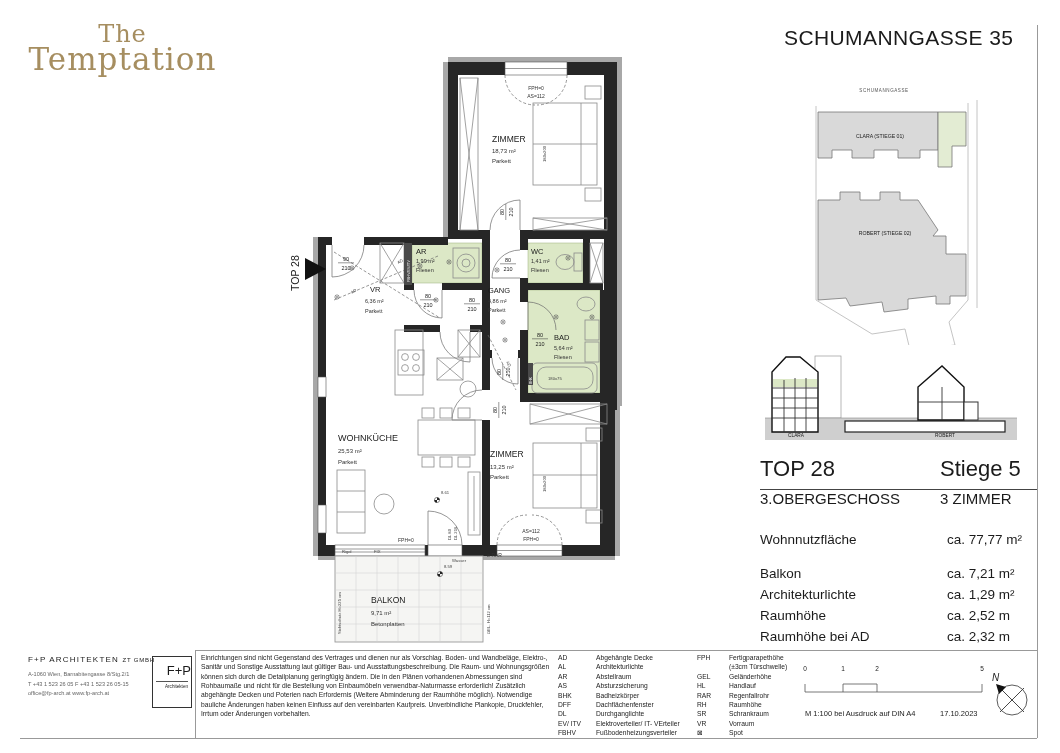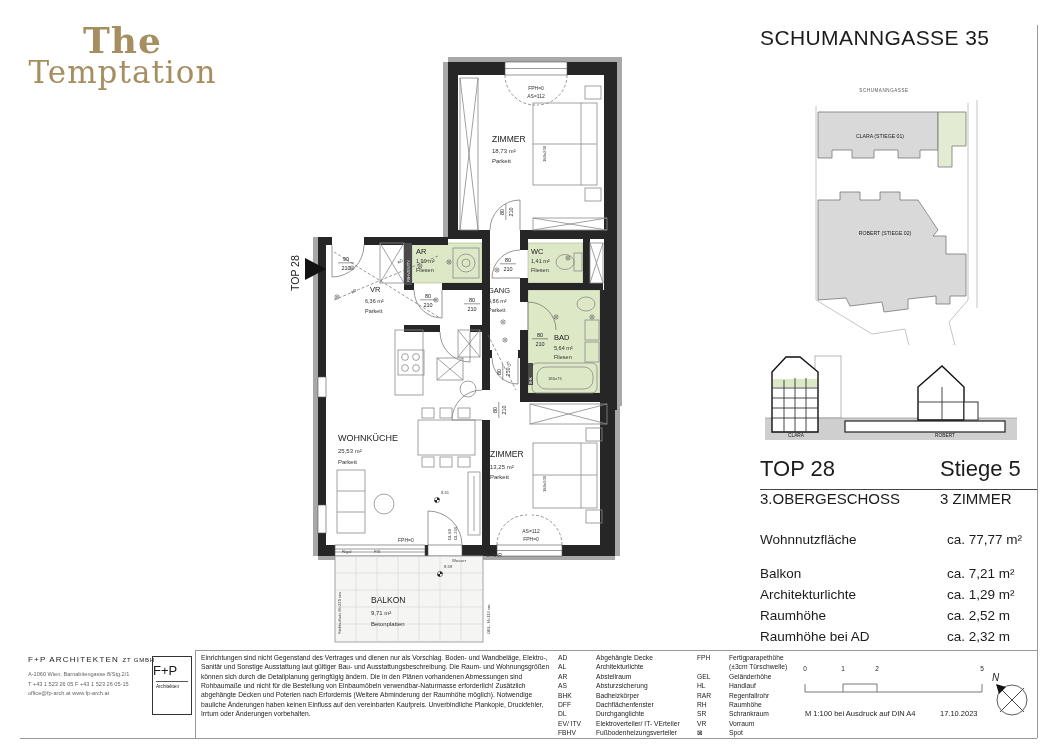--- a/index.html
+++ b/index.html
@@ -3,44 +3,44 @@
 <meta charset="utf-8">
 <style>
   html,body{margin:0;padding:0;background:#e8e8e8;}
   .page{position:relative;width:1060px;height:753px;background:#fff;overflow:hidden;
         font-family:"Liberation Sans",sans-serif;color:#1b1b1b;}
   .abs{position:absolute;}
 
   
   .logo{left:20px;top:22px;width:205px;text-align:center;color:#a68e60;
         font-family:"DejaVu Serif",serif;line-height:1.02;}
-  .logo .l1{font-size:36px;letter-spacing:1px;font-weight:bold;}
+  .logo .l1{font-size:24px;letter-spacing:1px;}
   .logo .l2{font-size:31px;letter-spacing:1px;margin-top:-2px;}
 
   
-  .hdr{left:760px;top:26px;width:277px;}
+  .hdr{left:784px;top:26px;width:277px;}
   .hdr .t{font-size:21px;letter-spacing:0.4px;}
   .hdr .s{font-size:15px;margin-top:3px;padding-bottom:7px;border-bottom:1px solid #777;}
 
   
   .unit{left:760px;top:456px;width:277px;}
   .urow{display:grid;grid-template-columns:180px auto;align-items:baseline;}
   .unit .big{font-size:22px;padding-bottom:7px;border-bottom:1.2px solid #444;}
   .unit .mid{font-size:15px;}
   .metrics{margin-top:22px;}
   .mrow{display:grid;grid-template-columns:180px auto;font-size:13.5px;line-height:21px;gap:7px;}
   .mrow.gap{margin-bottom:13px;}
 
   
   .fline{background:#999;}
   .arch{left:28px;top:655px;width:120px;}
   .arch .nm{font-size:8px;letter-spacing:1.2px;white-space:nowrap;}
   .arch .nm .zt{font-size:6px;letter-spacing:0.8px;}
   .arch .ad{font-size:5.6px;color:#666;line-height:9.5px;margin-top:6px;white-space:nowrap;}
-  .fpbox{left:152px;top:656px;width:40px;height:59px;border:1.5px solid #333;text-align:left;box-sizing:border-box;}
+  .fpbox{left:152px;top:656px;width:40px;height:52px;border:1.5px solid #333;text-align:right;box-sizing:border-box;}
   .fpbox .a{font-size:13px;margin-top:6px;}
   .fpbox .b{font-size:4.6px;border-top:0.5px solid #555;margin:3px 3px 0 3px;padding-top:2px;}
   .disc{left:201px;top:653px;width:351px;font-size:6.7px;line-height:9.35px;color:#222;}
   .leg{top:653px;font-size:6.7px;line-height:9.4px;}
   .leg1{left:558px;width:138px;}
   .leg2{left:697px;width:118px;}
   .lrow{display:grid;}
   .leg1 .lrow{grid-template-columns:38px auto;}
   .leg2 .lrow{grid-template-columns:32px auto;}
 

